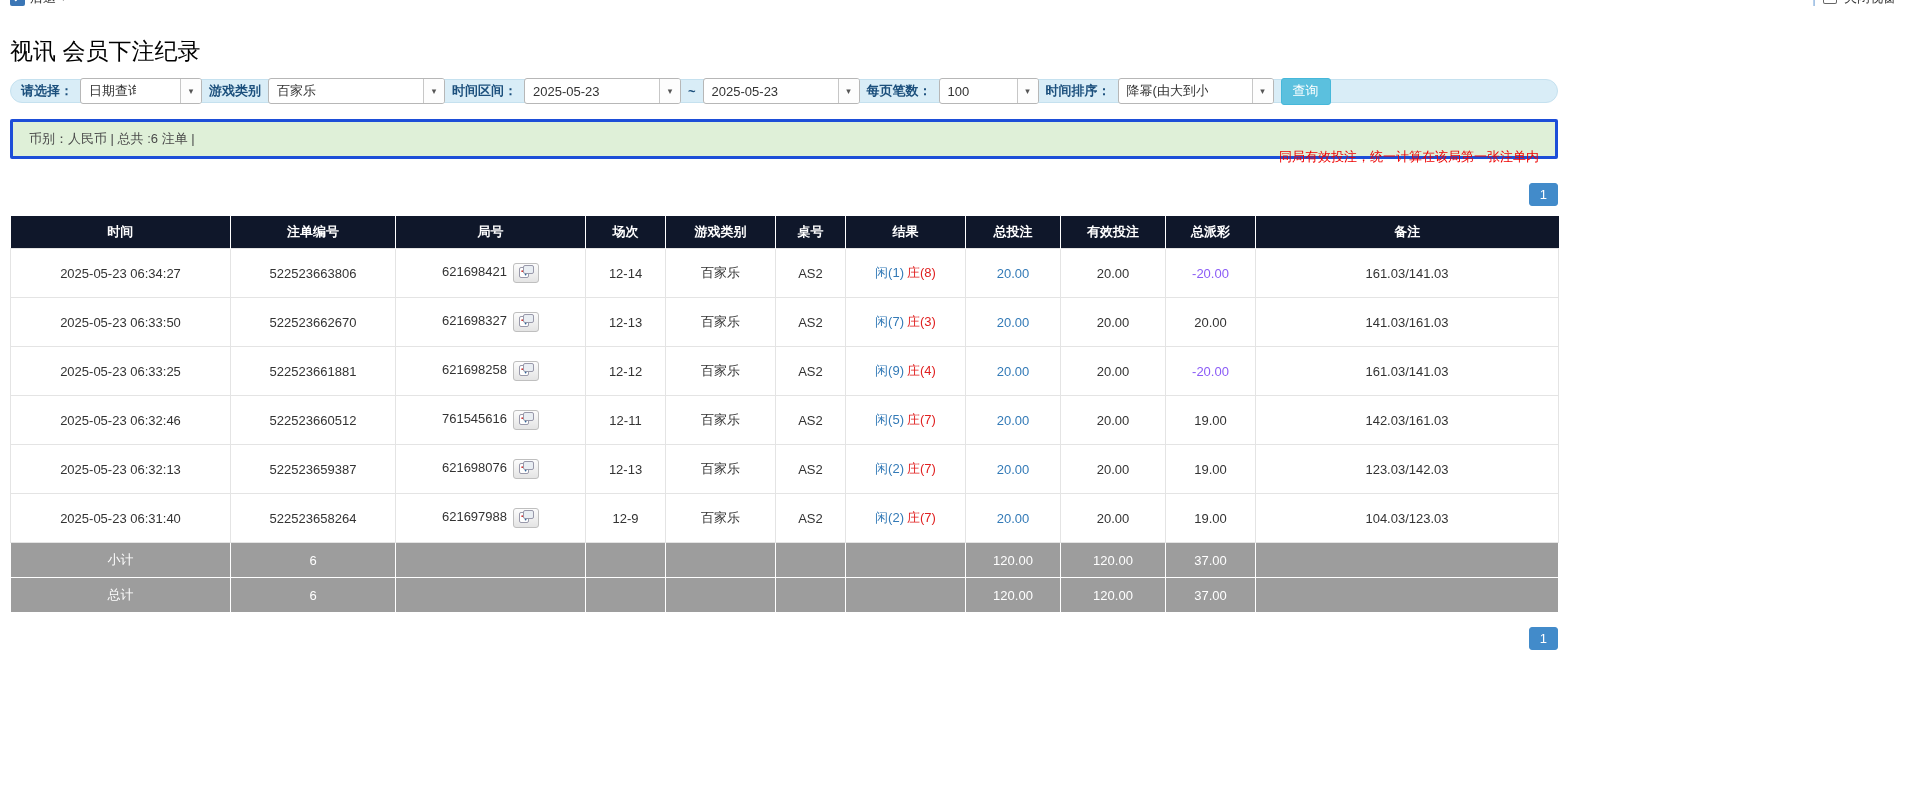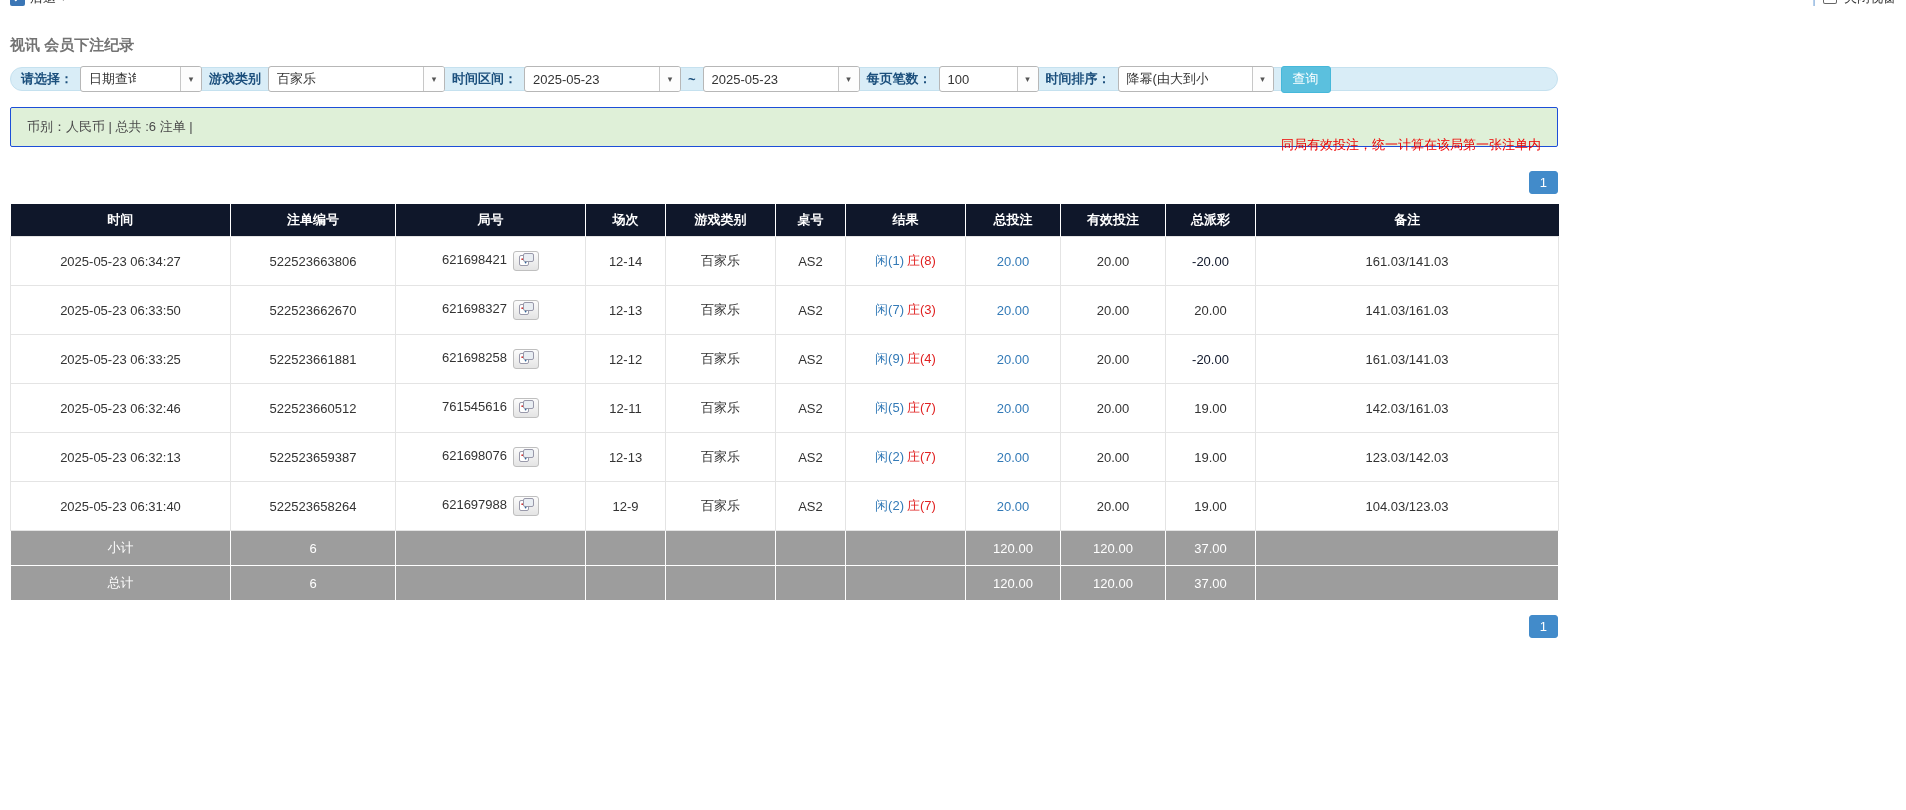--- a/index.html
+++ b/index.html
@@ -15,58 +15,58 @@
   .top-left { position: absolute; left: 10px; top: -11px; display: flex; align-items: center; gap: 5px; color: #333; }
   .chk { width: 15px; height: 15px; background: #3b76b5; color: #fff; font-size: 10px;
          display: flex; align-items: center; justify-content: center; border-radius: 2px; }
   .caret-sm { font-size: 9px; color: #555; }
   .top-right { position: absolute; right: 10px; top: -11px; display: flex; align-items: center; gap: 7px; color: #333; }
   .vbar { color: #7aa7d9; font-size: 14px; }
   .win-ico { width: 14px; height: 12px; border: 1px solid #666; border-top: 4px solid #666; border-radius: 2px; display: inline-block; }
 
   
   .container { width: 1548px; margin-left: 10px; }
-  .page-title { font-size: 15px; font-weight: 700; color: #737373; margin-top: 22px; }
+  .page-title { font-size: 23px; font-weight: 400; color: #000000; margin-top: 22px; }
 
   
   .filter-bar { margin-top: 12px; background: #d9edf7; border: 1px solid #c5e1ef; border-radius: 12px;
     padding: 0 10px; display: flex; align-items: center; gap: 7px; height: 24px; }
   .flabel { color: #1b4f7c; font-weight: 700; white-space: nowrap; }
   .tilde { color: #1b4f7c; font-weight: 700; }
   .combo { display: inline-flex; align-items: stretch; background: #fff; border: 1px solid #b7b7b7;
     border-radius: 3px; height: 26px; overflow: hidden; cursor: pointer; flex: none; gap: 44px; }
   .combo-val { padding: 0 8px; display: flex; align-items: center; color: #333; flex: 1; white-space: nowrap; overflow: hidden; }
   .combo-caret { width: 21px; border-left: 1px solid #c7c7c7; display: flex; align-items: center;
     justify-content: center; font-size: 9px; color: #555; background: #fdfdfd; flex: none; }
   .w122 { width: 122px; } .w177 { width: 177px; } .w157 { width: 157px; } .w100 { width: 100px; } .w156 { width: 156px; }
   .btn-query { background: #5bc0de; border: 1px solid #46b8da; color: #fff; font-size: 13px;
     height: 27px; padding: 0 11px; border-radius: 3px; cursor: pointer; font-family: inherit; }
 
   
-  .summary-bar { margin-top: 16px; background: #dff0d8; border: 1px solid #1d4ed8; border-radius: 2px;
+  .summary-bar { margin-top: 16px; background: #dff0d8; border: 3px solid #1d4ed8; border-radius: 2px;
     padding: 0 16px; height: 40px; display: flex; align-items: center; justify-content: space-between; }
   .summary-left { color: #4a4a4a; }
   .summary-right { color: #ee0000; margin-top: 35px; }
 
   
   .pager { margin-top: 24px; text-align: right; }
   .pager-bottom { margin-top: 14px; }
   .page-btn { display: inline-block; background: #428bca; border: 1px solid #428bca; color: #fff;
     padding: 3px 10px; border-radius: 3px; text-align: center; cursor: pointer; text-decoration: none; }
 
   
   table.records { width: 100%; border-collapse: collapse; margin-top: 10px; table-layout: fixed; }
   thead th { background: #0f172a; color: #fff; font-weight: 700; padding: 7px 4px; text-align: center; }
   thead th + th { border-left: 1px solid #fff; }
   tbody td { border: 1px solid #e4e4e4; padding: 14px 4px; text-align: center; background: #fff; color: #333; }
   tfoot td { background: #9d9d9d; border: 1px solid #fff; padding: 8px 4px; text-align: center; color: #fff; }
   .player { color: #337ab7; }
   .banker { color: #e02020; margin-left: 3px; }
   .bet-link { color: #337ab7; cursor: pointer; text-decoration: none; }
-  .neg { color: #0f172a; }
+  .neg { color: #8b5cf6; }
   .round-btn { display: inline-flex; align-items: center; justify-content: center; width: 26px; height: 20px;
     margin-left: 6px; background: linear-gradient(#fcfcfc, #e4e4e4); border: 1px solid #bfbfbf; border-radius: 3px;
     vertical-align: middle; cursor: pointer; }
 </style>
 </head>
 <body>
 
 <div class="top-strip">
   <div class="top-left">
     <span class="chk">✔</span>

